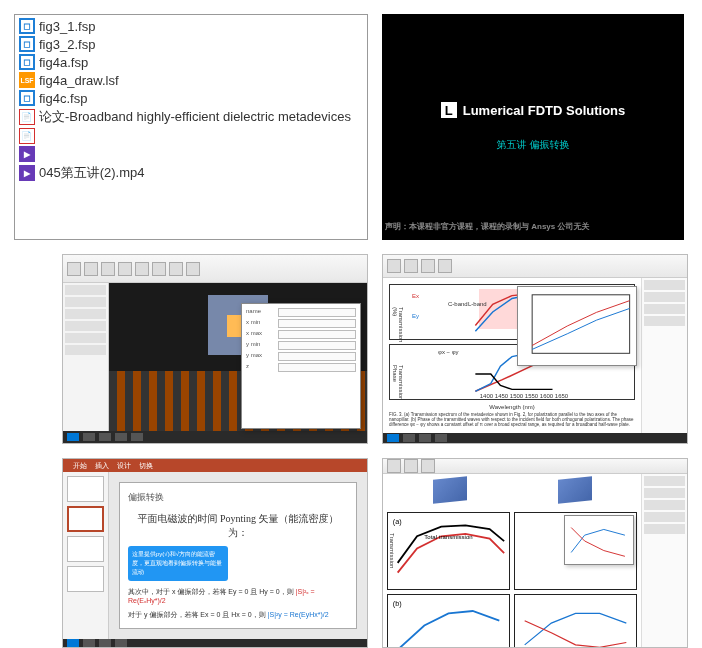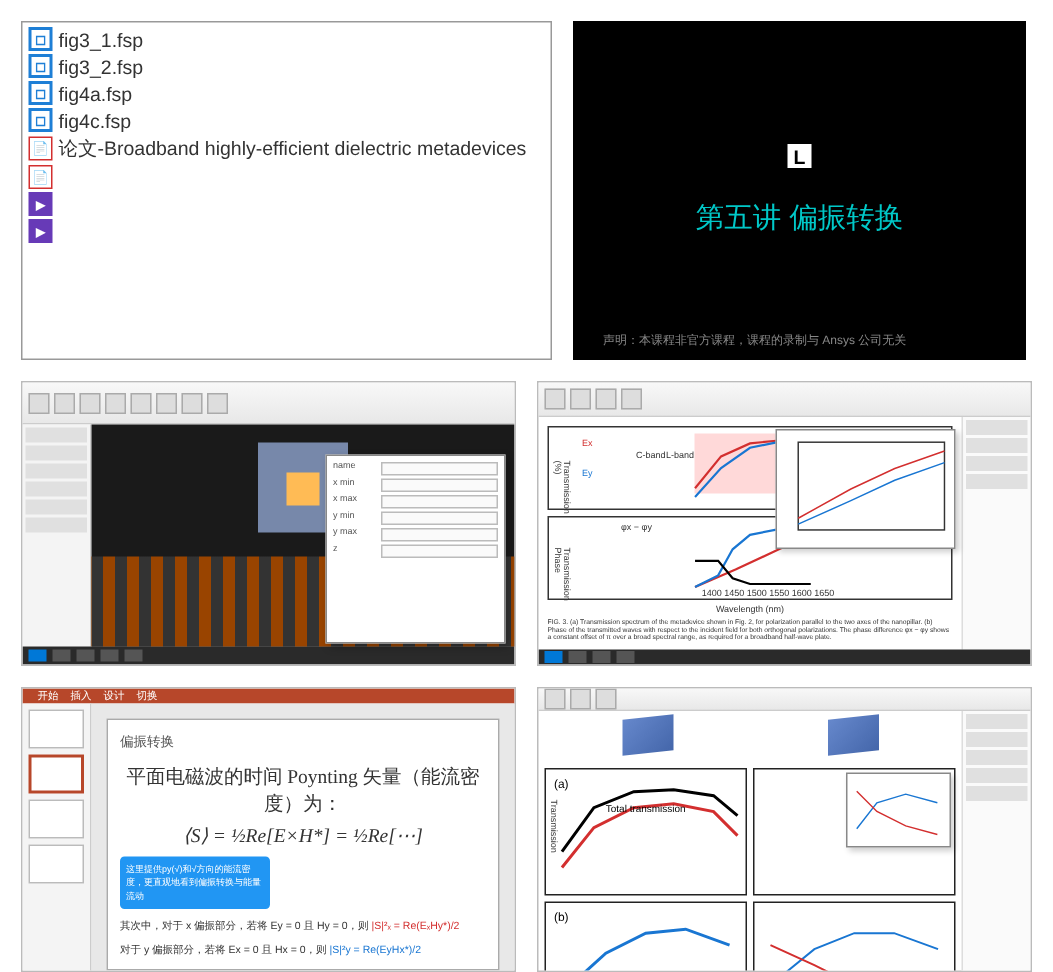--- a/index.html
+++ b/index.html
@@ -10,23 +10,23 @@
     .file-item { display: flex; align-items: center; gap: 4px; padding: 1px 0; font-size: 13px; }
     .icon { width: 16px; height: 16px; display: inline-flex; align-items: center; justify-content: center; font-size: 9px; font-weight: bold; }
     .icon-fsp { background: #fff; border: 2px solid #1e7fd6; color: #1e7fd6; }
     .icon-lsf { background: #ff9800; color: #fff; font-size: 7px; }
     .icon-pdf { background: #fff; border: 1px solid #d32f2f; color: #d32f2f; }
     .icon-mp4 { background: #673ab7; color: #fff; font-size: 8px; }
     .title-slide { width: 302px; height: 226px; background: #000; color: #fff; display: flex; flex-direction: column; align-items: center; justify-content: center; position: relative; }
     .lumerical { display: flex; align-items: center; gap: 6px; font-size: 13px; font-weight: bold; margin-bottom: 20px; }
     .lumerical-icon { width: 16px; height: 16px; background: #fff; display: inline-flex; align-items: center; justify-content: center; color: #000; font-weight: bold; }
     .title-main { font-size: 22px; letter-spacing: 10px; margin-bottom: 16px; }
-    .title-sub { font-size: 19px; color: #00c8c8; }
-    .disclaimer { position: absolute; bottom: 8px; left: 20px; font-size: 8px; color: #888; }
-    .screenshots { display: grid; grid-template-columns: 1fr 1fr; gap: 14px; }
+    .title-sub { font-size: 10px; color: #00c8c8; }
+    .disclaimer { position: absolute; bottom: 8px; left: 3px; font-size: 8px; color: #888; font-weight: bold; }
+    .screenshots { display: grid; grid-template-columns: 1fr 1fr; gap: 14px; margin-left: 48px; }
     .shot { border: 1px solid #bbb; height: 190px; position: relative; overflow: hidden; background: #f0f0f0; }
     
     .shot1 { background: #fff; display: flex; flex-direction: column; }
     .shot1-top { height: 28px; background: linear-gradient(#f8f8f8,#e8e8e8); border-bottom: 1px solid #ccc; display: flex; align-items: center; gap: 3px; padding: 0 4px; }
     .toolbar-btn { width: 14px; height: 14px; background: #ddd; border: 1px solid #aaa; }
     .shot1-body { flex: 1; display: flex; }
     .shot1-left { width: 46px; background: #f4f4f4; border-right: 1px solid #ccc; display: flex; flex-direction: column; gap: 2px; padding: 2px; }
     .tree-item { height: 10px; background: #e0e0e0; }
     .sim-view { flex: 1; background: #1a1a1a; position: relative; }
     .sim-obj { position: absolute; top: 12px; left: 50%; transform: translateX(-50%); width: 60px; height: 60px; background: #7788aa; }
@@ -58,21 +58,21 @@
     .shot3 { background: #fff; display: flex; flex-direction: column; }
     .ppt-ribbon { height: 24px; background: #b7472a; display: flex; align-items: center; padding: 0 6px; }
     .ppt-tab { color: #fff; font-size: 7px; padding: 0 4px; }
     .shot3-body { flex: 1; display: flex; }
     .ppt-thumbs { width: 46px; background: #f4f4f4; border-right: 1px solid #ccc; padding: 4px; display: flex; flex-direction: column; gap: 4px; }
     .thumb { height: 26px; background: #fff; border: 1px solid #bbb; }
     .thumb.active { border: 2px solid #b7472a; }
     .slide-view { flex: 1; background: #e8e8e8; padding: 10px; }
     .slide { height: 100%; background: #fff; border: 1px solid #aaa; padding: 8px; position: relative; }
     .slide-title { font-size: 9px; color: #555; margin-bottom: 8px; }
-    .formula-box { font-size: 13px; text-align: center; margin: 4px 0; font-family: 'Times New Roman', serif; }
+    .formula-box { font-size: 10px; text-align: center; margin: 4px 0; font-family: 'Times New Roman', serif; }
     .info-box { background: #2196f3; color: #fff; font-size: 6px; padding: 4px; border-radius: 3px; width: 100px; margin: 6px 0; }
     .formula-line { font-size: 7px; color: #333; margin-top: 6px; }
     .red { color: #d32f2f; }
     .blue { color: #1976d2; }
     
     .shot4 { background: #fff; display: flex; flex-direction: column; }
     .shot4-body { flex: 1; display: flex; }
     .paper2 { flex: 1; padding: 4px; display: grid; grid-template-columns: 1fr 1fr; grid-template-rows: auto 1fr 1fr; gap: 4px; }
     .diag-3d { grid-column: 1/3; height: 30px; display: flex; justify-content: space-around; }
     .box3d { width: 34px; height: 24px; background: linear-gradient(135deg,#6688cc,#4466aa); transform: skewY(-6deg); }
@@ -91,41 +91,47 @@
         </div>
       <div class="file-item">
           <span class="icon icon-fsp">◻</span>
           <span>fig3_2.fsp</span>
         </div>
       <div class="file-item">
           <span class="icon icon-fsp">◻</span>
           <span>fig4a.fsp</span>
         </div>
       <div class="file-item">
+          <span class="icon icon-lsf">LSF</span>
+          <span>fig4a_draw.lsf</span>
+        </div>
+      <div class="file-item">
           <span class="icon icon-fsp">◻</span>
           <span>fig4c.fsp</span>
         </div>
       <div class="file-item">
           <span class="icon icon-pdf">📄</span>
           <span>论文-Broadband highly-efficient dielectric metadevices</span>
         </div>
       <div class="file-item">
           <span class="icon icon-pdf">📄</span>
         </div>
       <div class="file-item">
           <span class="icon icon-mp4">▶</span>
         </div>
       <div class="file-item">
           <span class="icon icon-mp4">▶</span>
+          <span>045第五讲(2).mp4</span>
         </div>
     </div>
 
     <div class="title-slide">
       <div class="lumerical">
         <span class="lumerical-icon">L</span>
+        <span>Lumerical FDTD Solutions</span>
       </div>
       <div class="title-sub">第五讲  偏振转换</div>
       <div class="disclaimer">声明：本课程非官方课程，课程的录制与 Ansys 公司无关</div>
     </div>
   </div>
 
   <div class="screenshots">
 
     <div class="shot shot1">
       <div class="shot1-top">
@@ -261,21 +267,20 @@
         <div class="ppt-thumbs">
           <div class="thumb"></div>
           <div class="thumb active"></div>
           <div class="thumb"></div>
           <div class="thumb"></div>
         </div>
         <div class="slide-view">
           <div class="slide">
             <div class="slide-title">偏振转换</div>
             <div class="formula-box">平面电磁波的时间 Poynting 矢量（能流密度）为：</div>
-            <div class="formula-box" style="font-style:italic">⟨S⟩ = ½Re[E×H*] = ½Re[⋯]</div>
             <div class="info-box">这里提供py(√)和√方向的能流密度，更直观地看到偏振转换与能量流动</div>
             <div class="formula-line"><span>其次中，对于 x 偏振部分，若将 Ey = 0 且 Hy = 0，则</span> <span class="red">|S|²ₓ = Re(EₓHy*)/2</span></div>
             <div class="formula-line"><span>对于 y 偏振部分，若将 Ex = 0 且 Hx = 0，则</span> <span class="blue">|S|²y = Re(EyHx*)/2</span></div>
           </div>
         </div>
       </div>
       <div class="taskbar">
           <div class="tb-item win"></div>
           <div class="tb-item"></div>
           <div class="tb-item"></div>

